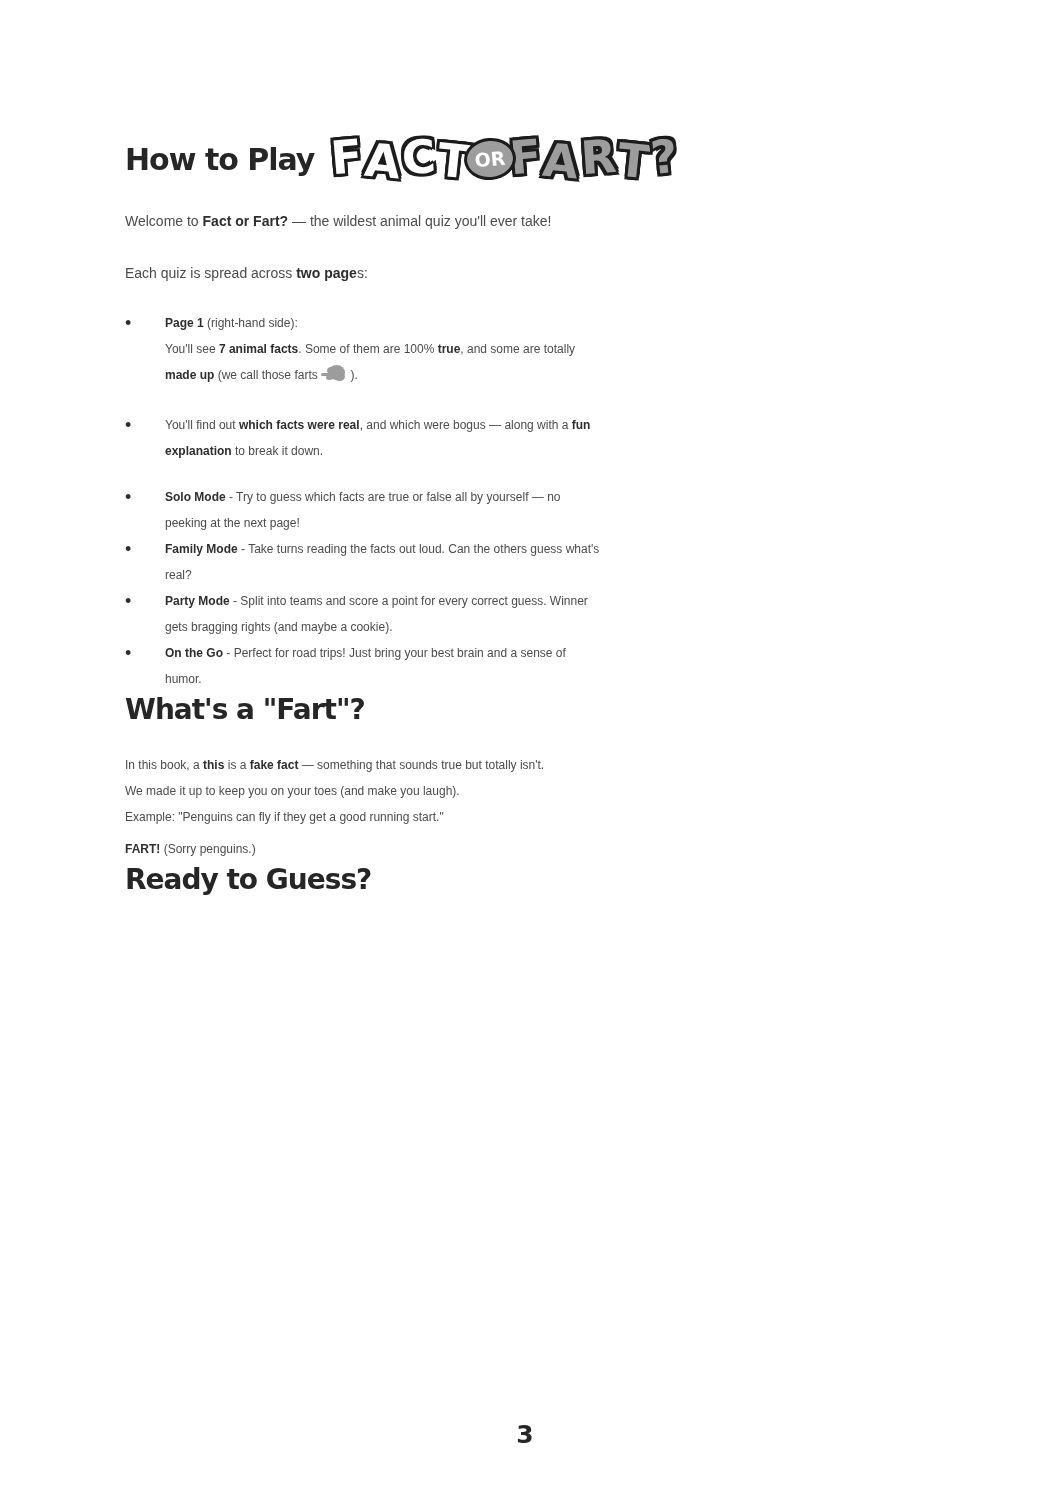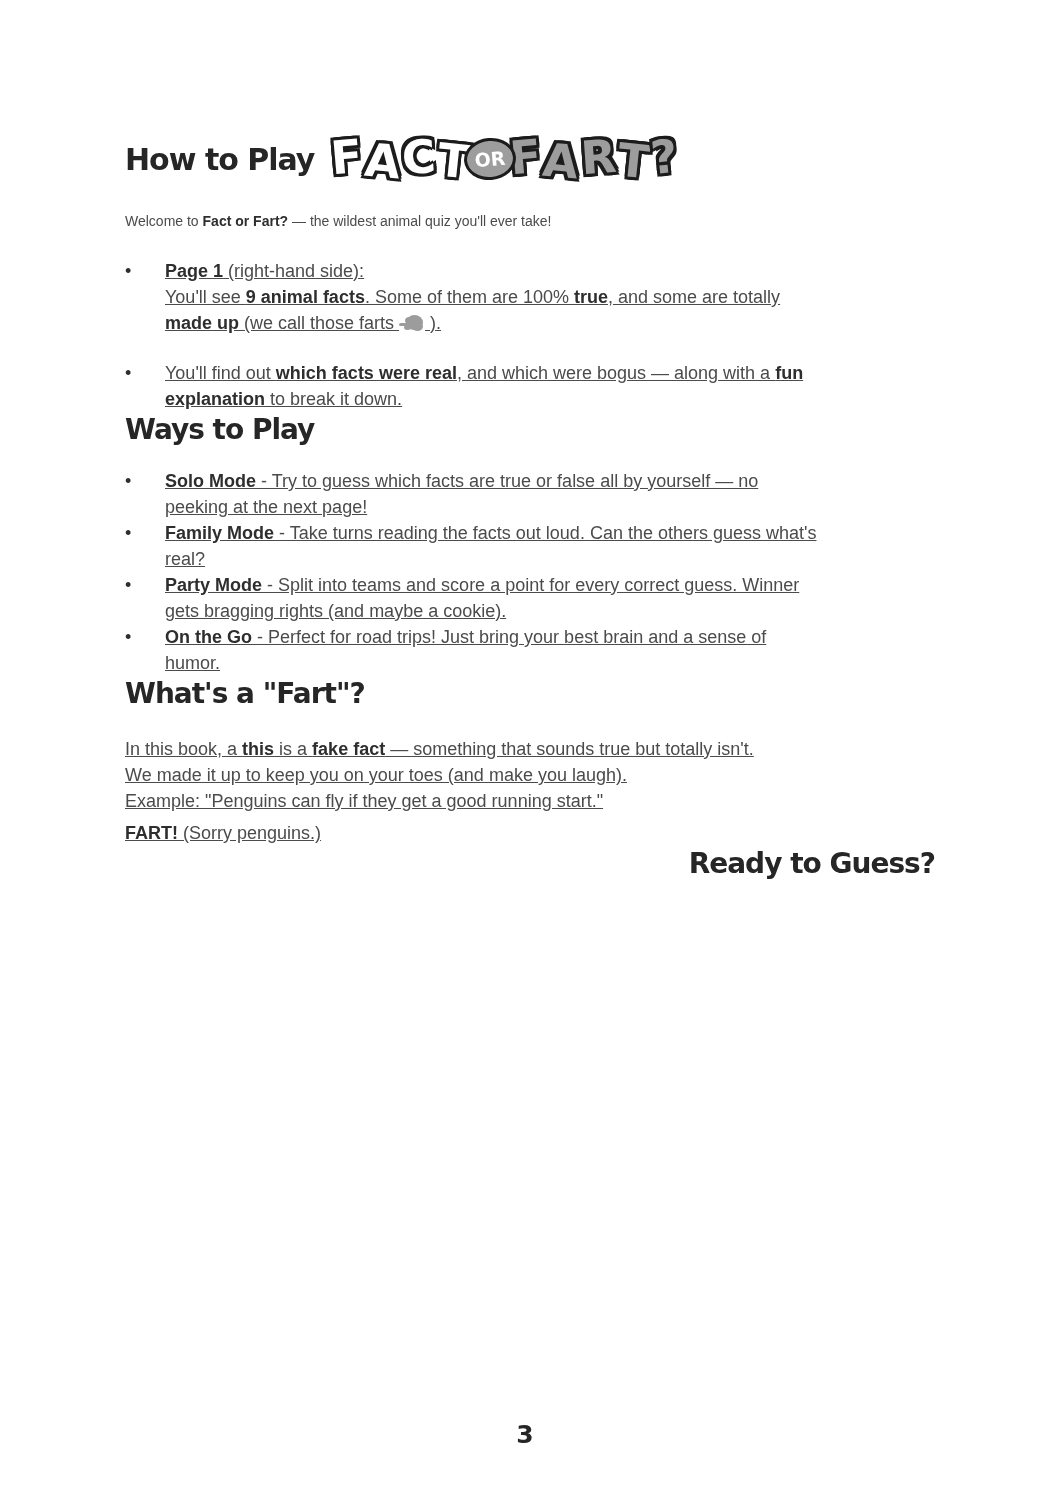--- a/index.html
+++ b/index.html
@@ -56,21 +56,21 @@
     font-family:"DejaVu Sans",sans-serif;
     font-weight:bold;
     font-size:19px;
     margin:0 -7px;
     position:relative;z-index:2;
     transform:rotate(-5deg);
     box-sizing:border-box;
   }
   
   .para{font-size:14px;line-height:26px;margin:0;}
-  .line{white-space:nowrap;line-height:26px;font-size:18px;text-decoration:underline;}
+  .line{white-space:nowrap;line-height:26px;font-size:12px;}
   .b{font-weight:bold;color:#2e2e2e;}
   .mt-welcome{margin-top:16px;}
   .mt-spread{margin-top:26px;}
   .list{margin-top:24px;}
   .li{display:flex;}
   .li + .li{margin-top:0;}
   .li.gap{margin-top:24px;}
   .dot{width:40px;flex:0 0 40px;font-size:18px;line-height:26px;color:#2e2e2e;}
   .li-text{flex:1;}
   h2.section{
@@ -80,21 +80,21 @@
     font-size:28px;
     letter-spacing:-1px;
     color:#262626;
     line-height:36px;
   }
   .mt-ways{margin-top:66px;}
   .mt-ways-list{margin-top:20px;}
   .mt-fart-h{margin-top:32px;}
   .mt-fart-p{margin-top:24px;}
   .mt-fart-line{margin-top:6px;}
-  .mt-ready-h{margin-top:38px;text-align:right;}
+  .mt-ready-h{margin-top:38px;}
   .mt-ready-p{margin-top:22px;}
   
   .inline-icon{display:inline-block;position:relative;}
   .fart-icon{width:26px;height:16px;vertical-align:-2px;}
   .fart-icon::before{
     content:"";position:absolute;left:0;top:8px;
     width:10px;height:3px;background:#9c9c9c;border-radius:2px;
   }
   .fart-icon::after{
     content:"";position:absolute;right:2px;top:0;
@@ -132,40 +132,40 @@
           <span class="logo-letter" style="transform: rotate(5deg) translateY(2px);">A</span>
           <span class="logo-letter" style="transform: rotate(-4deg) translateY(-2px);">R</span>
           <span class="logo-letter" style="transform: rotate(6deg) translateY(2px);">T</span>
           <span class="logo-letter" style="transform: rotate(-6deg) translateY(-2px);">?</span>
         </span>
     </div>
   </div>
 
   <p class="para mt-welcome"><span>Welcome to </span><span class="b">Fact or Fart?</span><span> — the wildest animal quiz you'll ever take!</span></p>
 
+  <p class="para mt-spread"><span>Each quiz is spread across </span><span class="b">two page</span><span>s:</span></p>
 
   <div class="list">
     <div class="li">
       <span class="dot">•</span>
       <div class="li-text">
         <div class="line"><span class="b">Page 1</span><span> (right-hand side):</span></div>
-        <div class="line"><span>You'll see </span><span class="b">9 animal facts</span><span>. Some of them are 100% </span><span class="b">true</span><span>, and some are totally</span></div>
+        <div class="line"><span>You'll see </span><span class="b">7 animal facts</span><span>. Some of them are 100% </span><span class="b">true</span><span>, and some are totally</span></div>
         <div class="line"><span class="b">made up</span><span> (we call those farts </span><span class="inline-icon fart-icon"></span><span> ).</span></div>
       </div>
     </div>
     <div class="li gap">
       <span class="dot">•</span>
       <div class="li-text">
         <div class="line"><span>You'll find out </span><span class="b">which facts were real</span><span>, and which were bogus — along with a </span><span class="b">fun</span></div>
         <div class="line"><span class="b">explanation</span><span> to break it down.</span></div>
       </div>
     </div>
   </div>
 
-  <h2 class="section mt-ways">Ways to Play</h2>
 
   <div class="list mt-ways-list">
     <div class="li">
       <span class="dot">•</span>
       <div class="li-text">
         <div class="line"><span class="b">Solo Mode</span><span> - Try to guess which facts are true or false all by yourself — no</span></div>
         <div class="line"><span>peeking at the next page!</span></div>
       </div>
     </div>
     <div class="li">

